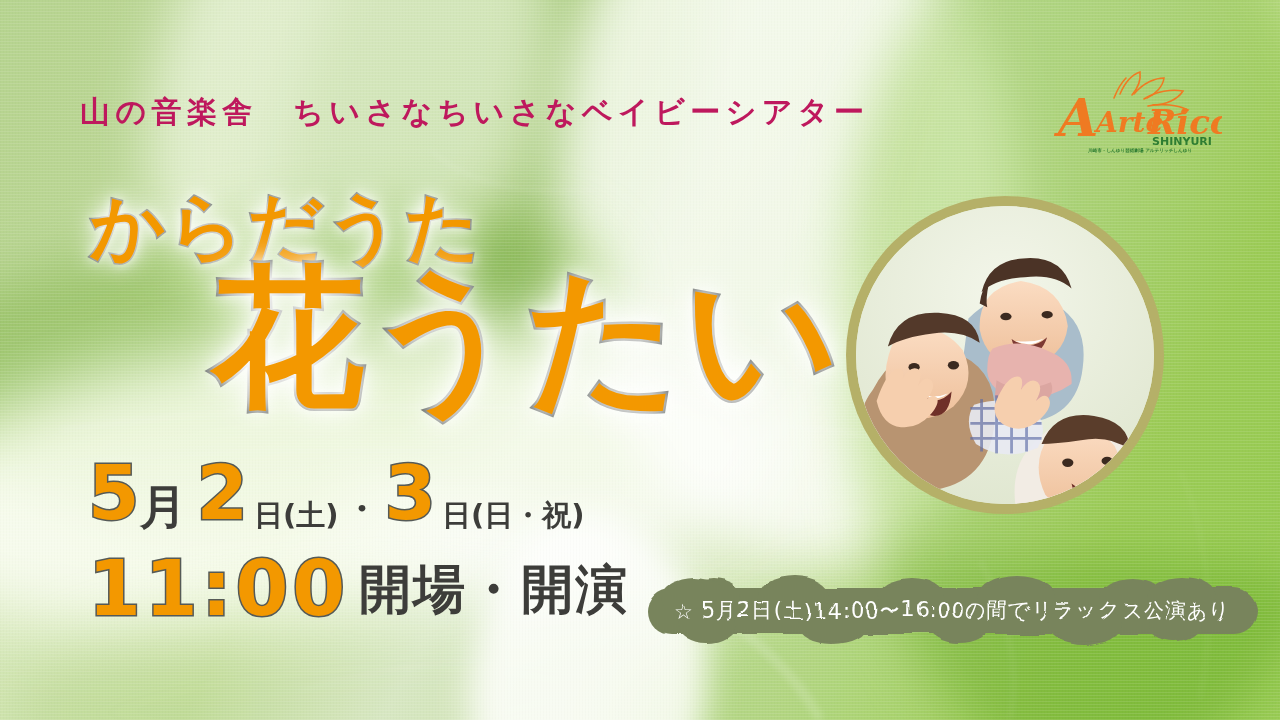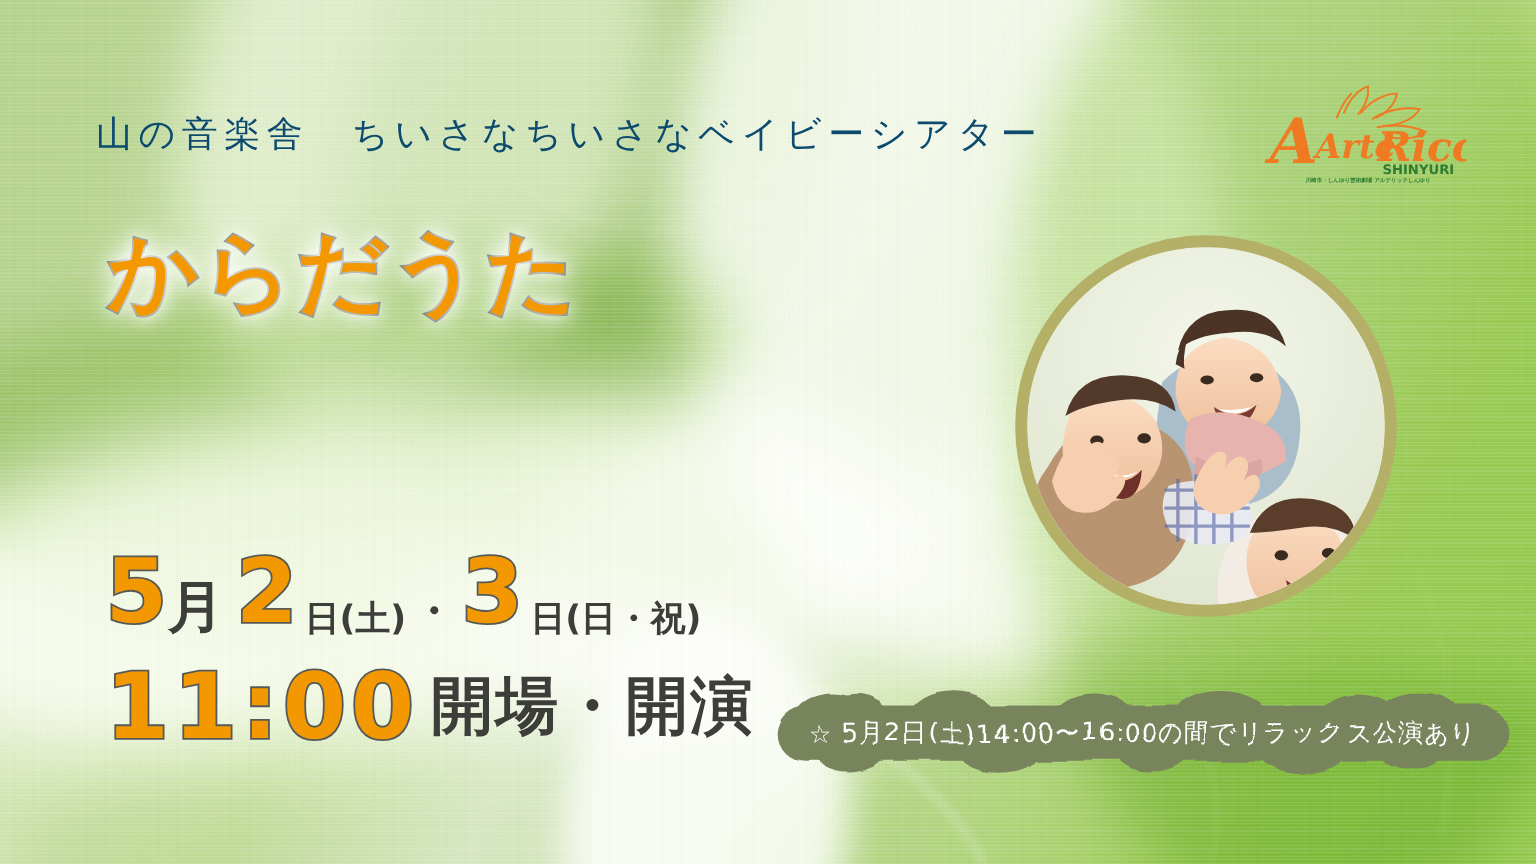--- a/index.html
+++ b/index.html
@@ -85,23 +85,23 @@
     pointer-events:none;
   }
   .soft-streaks {
     position:absolute; inset:0; pointer-events:none; opacity:.5;
   }
 
   
   .header-line {
     position:absolute; left:80px; top:92px;
     font-size:30px; letter-spacing:.18em;
-    color:#0c4a6e;
+    color:#be185d;
     font-family:"DejaVu Sans","Liberation Sans",sans-serif;
-    font-weight:400;
+    font-weight:700;
     white-space:nowrap;
   }
 
   
   .logo {
     position:absolute; right:58px; top:58px;
     width:170px; height:96px;
   }
   .logo svg { display:block; width:170px; height:96px; }
 
@@ -257,20 +257,21 @@
         <text x="6" y="78" font-size="52">A</text>
         <text x="44" y="74" font-size="28">Arte</text>
         <text x="96" y="76" font-size="34">Ricca</text>
       </g>
       <text x="100" y="87" font-size="11" font-weight="700" fill="#2e7d32" font-family="DejaVu Sans, Liberation Sans, sans-serif">SHINYURI</text>
       <text x="36" y="94" font-size="4.6" font-weight="700" fill="#2e7d32" font-family="DejaVu Sans, Liberation Sans, sans-serif">川崎市・しんゆり芸術劇場 アルテリッチしんゆり</text>
     </svg>
   </div>
 
   <div class="subtitle">からだうた</div>
+  <div class="maintitle">花うたい</div>
 
   <div class="info">
 
     <div class="dateline">
       <span class="num big">5</span>
       <span class="kanji d1">月</span>
       <span class="num big" style="margin-left:10px;">2</span>
       <span class="kanji d2" style="margin-left:6px;">日(土)</span>
       <span class="sep-dot">・</span>
       <span class="num big">3</span>

